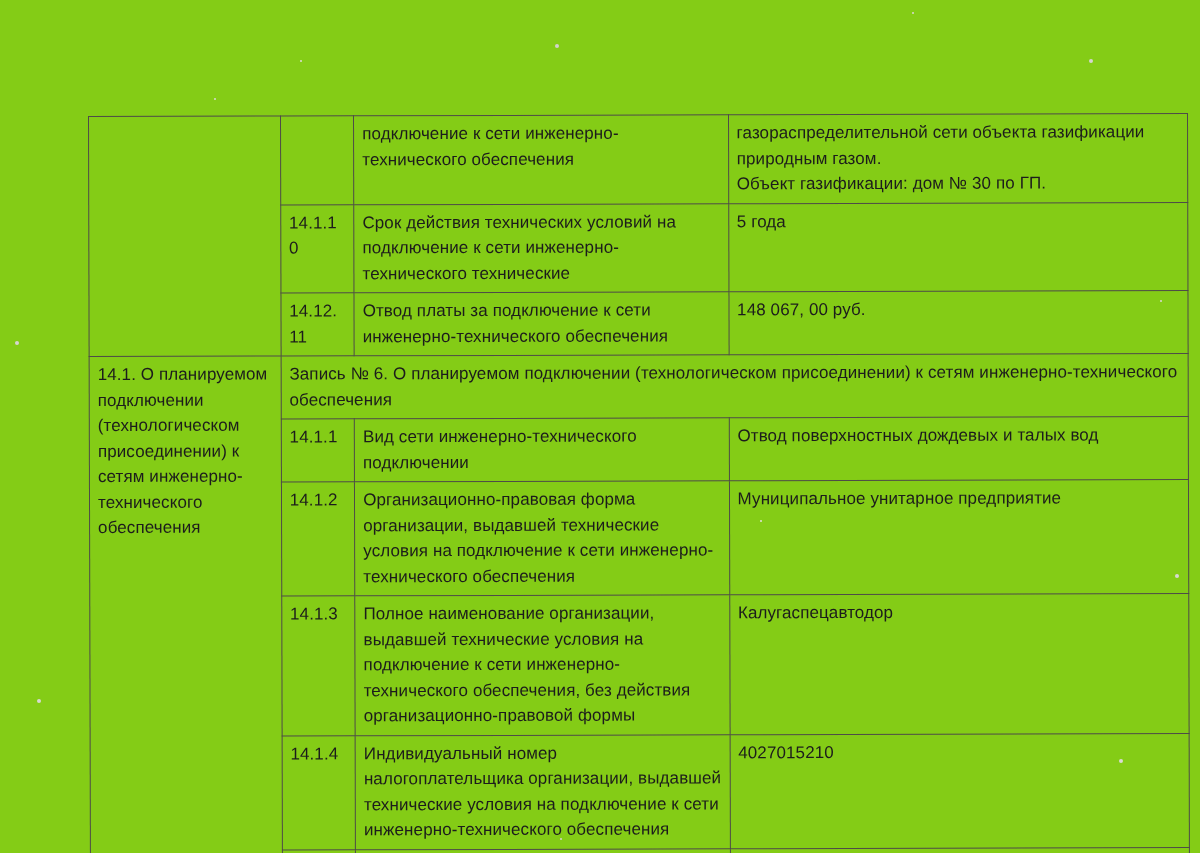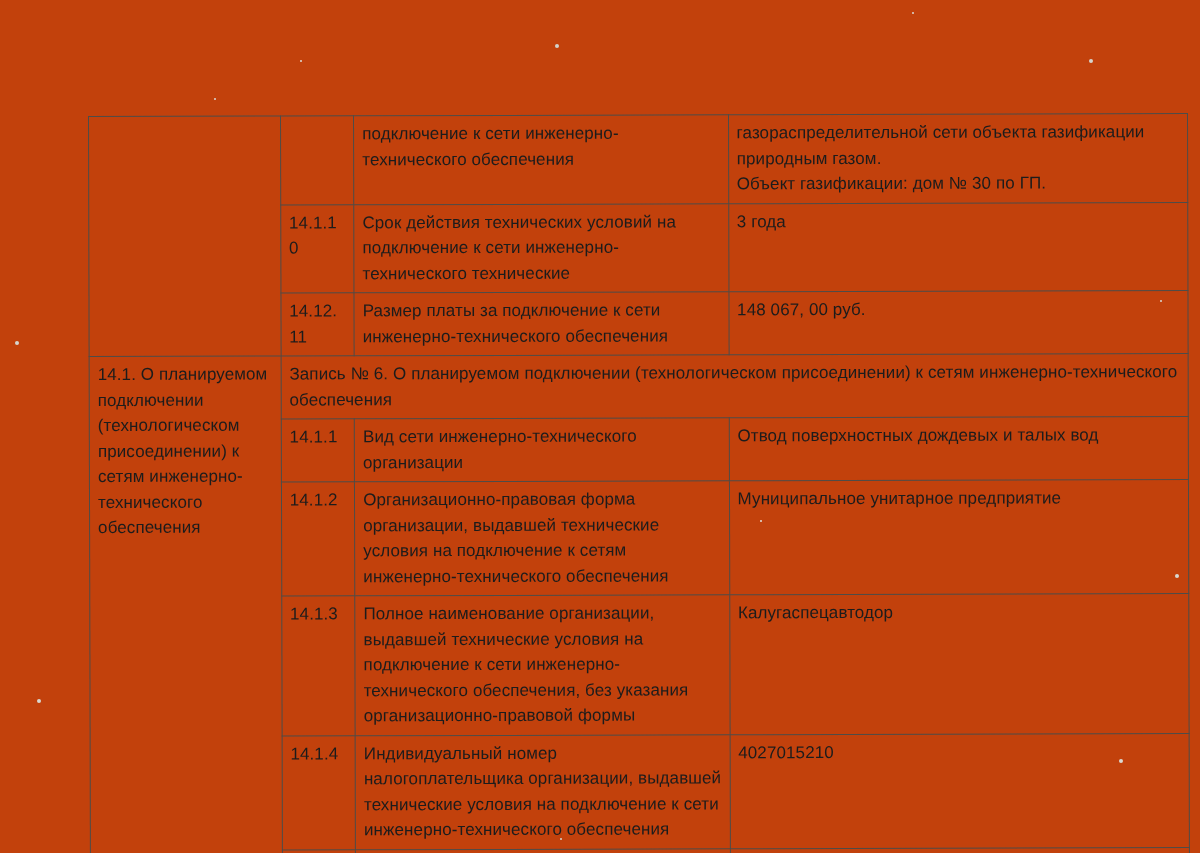--- a/index.html
+++ b/index.html
@@ -5,21 +5,21 @@
   html,body{margin:0;padding:0;}
   body{
     width:1200px;height:853px;
     background:#fbfbfa;
     font-family:"Liberation Sans","DejaVu Sans",sans-serif;
     position:relative;
     overflow:hidden;
   }
   .page{
     position:absolute;inset:0;
-    background:#c2410c;
+    background:#84cc16;
   }
   .scan-noise{
     position:absolute;top:0;left:0;width:2px;height:2px;border-radius:50%;
     background:transparent;
     box-shadow:
       556px 45px 0 1px #d2d2cc,
       912px 12px 0 0 #d8d8d2,
       1090px 60px 0 1px #d5d5cf,
       214px 98px 0 0 #dadad4,
       16px 342px 0 1px #d6d6d0,
@@ -85,45 +85,45 @@
         <tr style="height:82px;">
       <td class="sec" rowspan="3"></td>
       <td class="num"></td>
       <td class="lbl">подключение к сети инженерно-технического обеспечения</td>
       <td class="val">газораспределительной сети объекта газификации природным газом.
 Объект газификации: дом № 30 по ГП.</td>
     </tr>
     <tr style="height:82px;">
       <td class="num">14.1.10</td>
       <td class="lbl">Срок действия технических условий на подключение к сети инженерно-технического технические</td>
-      <td class="val">3 года</td>
+      <td class="val">5 года</td>
     </tr>
     <tr style="height:58px;">
       <td class="num">14.12.11</td>
-      <td class="lbl">Размер платы за подключение к сети инженерно-технического обеспечения</td>
+      <td class="lbl">Отвод платы за подключение к сети инженерно-технического обеспечения</td>
       <td class="val">148 067, 00 руб.</td>
     </tr>
 
     <tr style="height:62px;">
       <td class="sec" rowspan="6">14.1. О планируемом подключении (технологическом присоединении) к сетям инженерно-технического обеспечения</td>
       <td class="rec-header" colspan="3">Запись № 6. О планируемом подключении (технологическом присоединении) к сетям инженерно-технического обеспечения</td>
     </tr>
     <tr style="height:36px;">
       <td class="num">14.1.1</td>
-      <td class="lbl">Вид сети инженерно-технического организации</td>
+      <td class="lbl">Вид сети инженерно-технического подключении</td>
       <td class="val">Отвод поверхностных дождевых и талых вод</td>
     </tr>
     <tr style="height:80px;">
       <td class="num">14.1.2</td>
-      <td class="lbl">Организационно-правовая форма организации, выдавшей технические условия на подключение к сетям инженерно-технического обеспечения</td>
+      <td class="lbl">Организационно-правовая форма организации, выдавшей технические условия на подключение к сети инженерно-технического обеспечения</td>
       <td class="val">Муниципальное унитарное предприятие</td>
     </tr>
     <tr style="height:96px;">
       <td class="num">14.1.3</td>
-      <td class="lbl">Полное наименование организации, выдавшей технические условия на подключение к сети инженерно-технического обеспечения, без указания организационно-правовой формы</td>
+      <td class="lbl">Полное наименование организации, выдавшей технические условия на подключение к сети инженерно-технического обеспечения, без действия организационно-правовой формы</td>
       <td class="val">Калугаспецавтодор</td>
     </tr>
     <tr style="height:102px;">
       <td class="num">14.1.4</td>
       <td class="lbl">Индивидуальный номер налогоплательщика организации, выдавшей технические условия на подключение к сети инженерно-технического обеспечения</td>
       <td class="val">4027015210</td>
     </tr>
     <tr style="height:78px;">
       <td class="num">14.1.5</td>
       <td class="lbl">Дата выдачи технических условий на подключение к сети инженерно-технического обеспечения</td>

